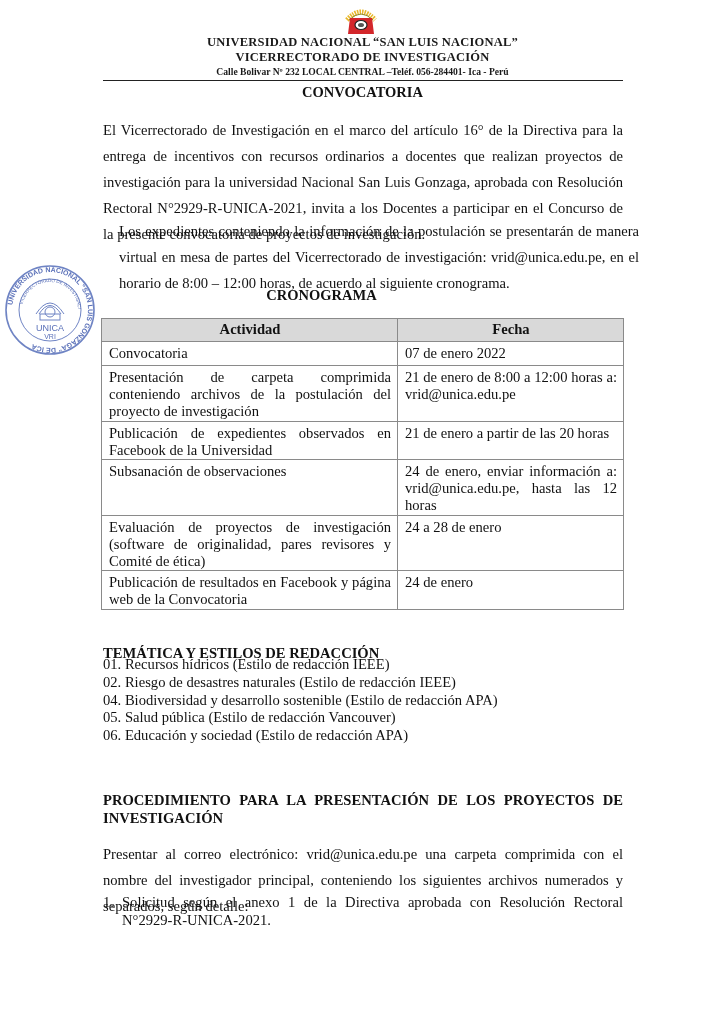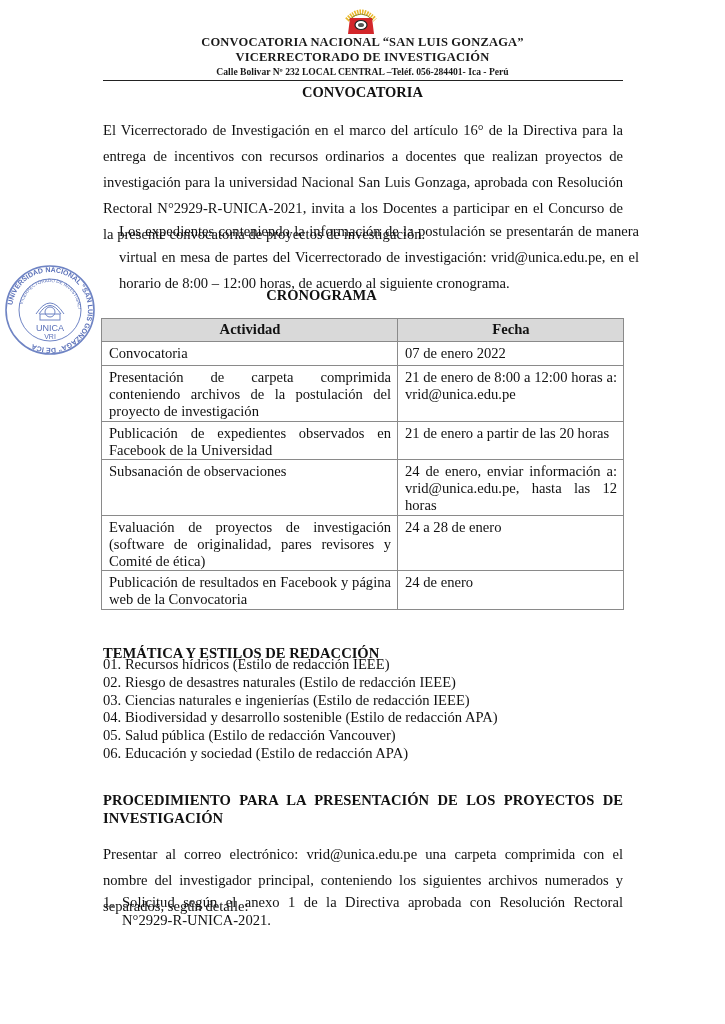--- a/index.html
+++ b/index.html
@@ -37,21 +37,21 @@
 </head>
 <body>
 
 <svg class="abs logo" viewBox="0 0 40 30">
   <path d="M6 14 Q20 -2 34 14" fill="none" stroke="#e8b82a" stroke-width="5" stroke-dasharray="1.5 1"></path>
   <path d="M8 14 Q20 2 32 14" fill="none" stroke="#8a8a2a" stroke-width="1"></path>
   <polygon points="9,12 31,12 33,28 7,28" fill="#d3262a"></polygon>
   <ellipse cx="20" cy="19" rx="6" ry="4.5" fill="#ffffff" stroke="#222" stroke-width="1.2"></ellipse>
   <ellipse cx="20" cy="19" rx="3" ry="2" fill="#555"></ellipse>
 </svg>
-<div class="abs hdr hdr1">CONVOCATORIA NACIONAL “SAN LUIS GONZAGA”</div>
+<div class="abs hdr hdr1">UNIVERSIDAD NACIONAL “SAN LUIS NACIONAL”</div>
 <div class="abs hdr hdr2">VICERRECTORADO DE INVESTIGACIÓN</div>
 <div class="abs hdr hdr3">Calle Bolivar Nº 232 LOCAL CENTRAL –Teléf. 056-284401- Ica - Perú</div>
 <div class="abs rule"></div>
 
 <div class="abs title">CONVOCATORIA</div>
 
 <div class="abs para p1">El Vicerrectorado de Investigación en el marco del artículo 16° de la Directiva para la entrega de incentivos con recursos ordinarios a docentes que realizan proyectos de investigación para la universidad Nacional San Luis Gonzaga, aprobada con Resolución Rectoral N°2929-R-UNICA-2021, invita a los Docentes a participar en el Concurso de la presente convocatoria de proyectos de investigación.</div>
 <div class="abs para p2">Los expedientes conteniendo la información de la postulación se presentarán de manera virtual en mesa de partes del Vicerrectorado de investigación: vrid@unica.edu.pe, en el horario de 8:00 – 12:00 horas, de acuerdo al siguiente cronograma.</div>
 
 <svg class="abs stamp" viewBox="0 0 96 96">
@@ -111,21 +111,20 @@
       <td class="act">Publicación de resultados en Facebook y página web de la Convocatoria</td>
       <td class="fecha">24 de enero</td>
     </tr>
   </tbody>
 </table>
 
 <div class="abs h2 tem">TEMÁTICA Y ESTILOS DE REDACCIÓN</div>
 <div class="abs list">
   <div>01. Recursos hídricos (Estilo de redacción IEEE)</div>
   <div>02. Riesgo de desastres naturales (Estilo de redacción IEEE)</div>
-  <div>03. Ciencias naturales e ingenierías (Estilo de redacción IEEE)</div>
   <div>04. Biodiversidad y desarrollo sostenible (Estilo de redacción APA)</div>
   <div>05. Salud pública (Estilo de redacción Vancouver)</div>
   <div>06. Educación y sociedad (Estilo de redacción APA)</div>
 </div>
 
 <div class="abs h2 proc">PROCEDIMIENTO PARA LA PRESENTACIÓN DE LOS PROYECTOS DE INVESTIGACIÓN</div>
 <div class="abs para p3"><span>Presentar al correo electrónico: vrid@unica.edu.pe una </span><b>carpeta comprimida</b><span> con el nombre del investigador principal, </span><b>conteniendo</b><span> los siguientes </span><b>archivos numerados y separados</b><span>, según detalle:</span></div>
 
 <div class="abs item1">
   <span class="num">1.</span>

